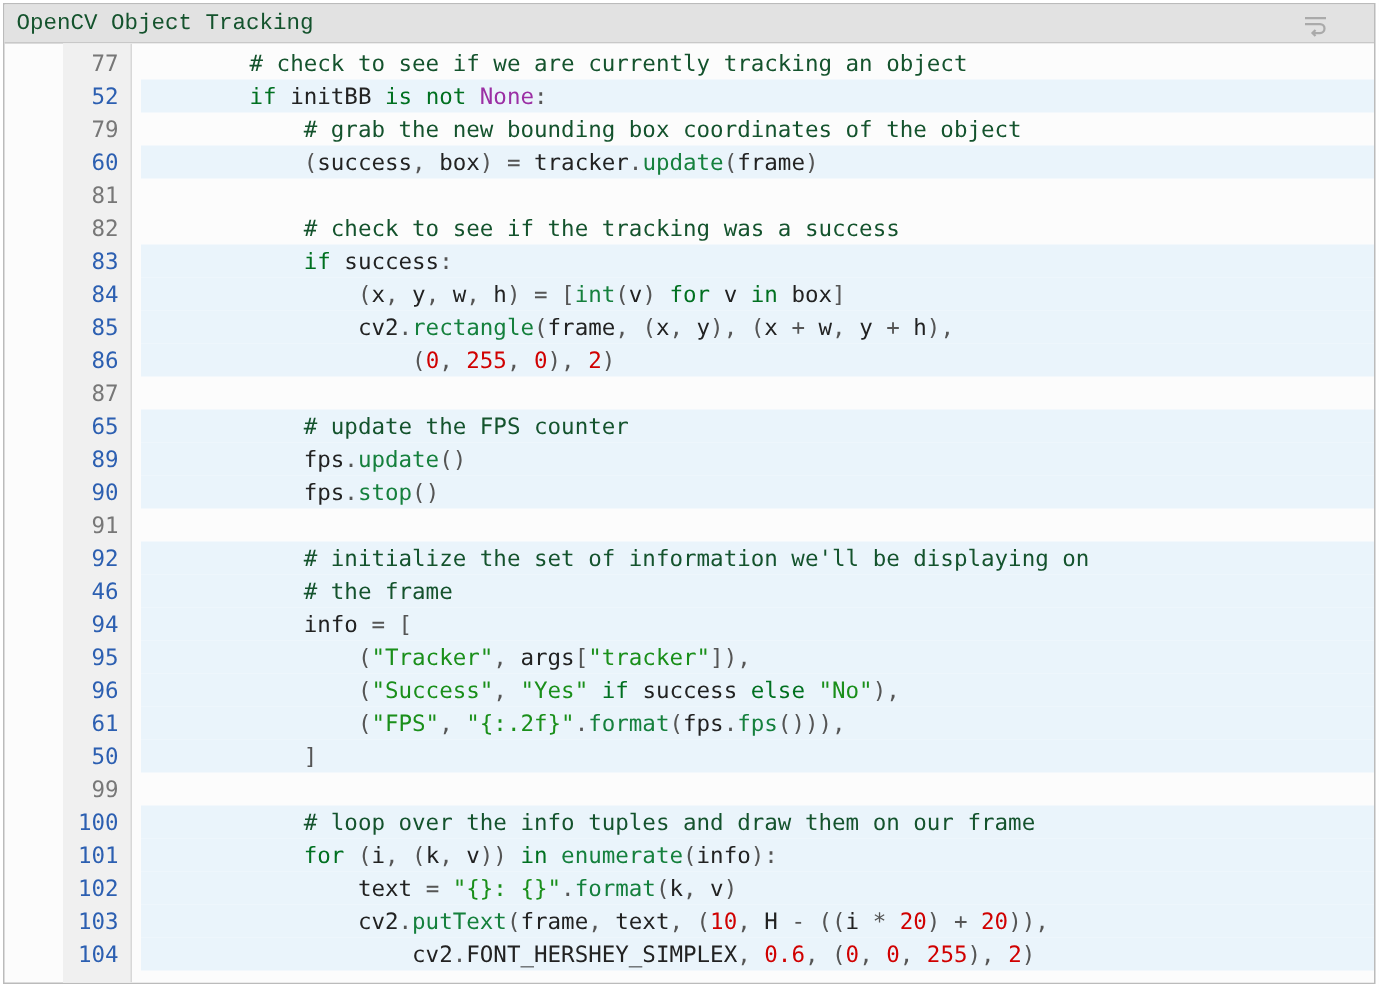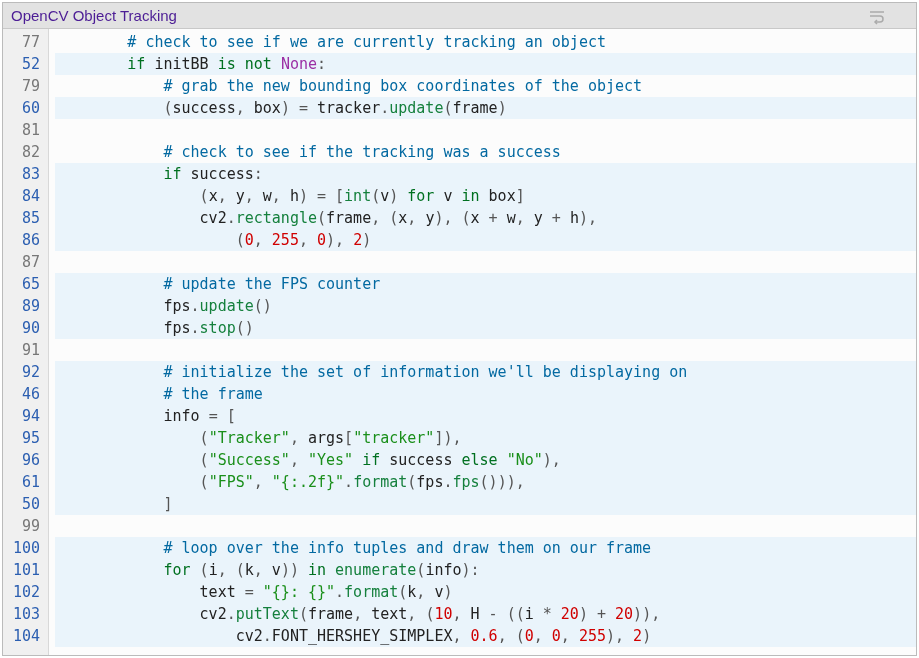--- a/index.html
+++ b/index.html
@@ -22,33 +22,34 @@
     .titlebar {
       display: flex;
       align-items: center;
       background: #e2e2e2;
       border-bottom: 1px solid #c8c8c8;
       height: 26px;
       padding: 0 4px 0 8px;
     }
     .title {
       flex: 1;
-      font-family: Liberation Sans, sans-serif;
+      font-family: Liberation Mono, monospace;
       font-size: 15px;
-      color: #4c1d95;
+      color: #14532d;
     }
     .tb-icons { display: flex; gap: 8px; align-items: center; padding-right: 6px; flex-direction: column; }
     .tb-icon { width: 18px; height: 18px; display: flex; align-items: center; justify-content: center; color: #aaa; }
     .tb-icon svg { width: 18px; height: 18px; stroke: currentColor; fill: none; stroke-width: 1.5; }
     .lang-label { color: #aaa; font-family: Menlo, Monaco, monospace; font-size: 15px; margin-left: 4px; }
     .code-area {
       display: flex;
       flex: 1;
       overflow: hidden;
       background: #fcfcfc;
+      margin-left: 39px;
     }
     .gutter {
       background: #f0f0f0;
       border-right: 1px solid #d8d8d8;
       text-align: right;
       padding: 2px 8px 2px 10px;
       user-select: none;
       color: #777;
       font-family: Menlo, Monaco, Consolas, monospace;
       font-size: 15px;
@@ -59,21 +60,21 @@
       flex: 1;
       padding: 2px 0 2px 6px;
       font-family: Menlo, Monaco, Consolas, monospace;
       font-size: 15px;
       white-space: pre;
       overflow: hidden;
     }
     .line { height: 22px; line-height: 22px; }
     .line.hl { background: #eaf4fb; }
     
-    .cmt { color: #0369a1; font-style: normal; }
+    .cmt { color: #14532d; font-style: normal; }
     .kw  { color: #007020; font-weight: 500; }
     .op  { color: #555; }
     .nm  { color: #222; }
     .num { color: #d00000; }
     .str { color: #1a8f1a; }
     .fn  { color: #15803d; }
     .par { color: #555; }
     .kwn { color: #9b2fa4; } 
   </style>
 </head>

